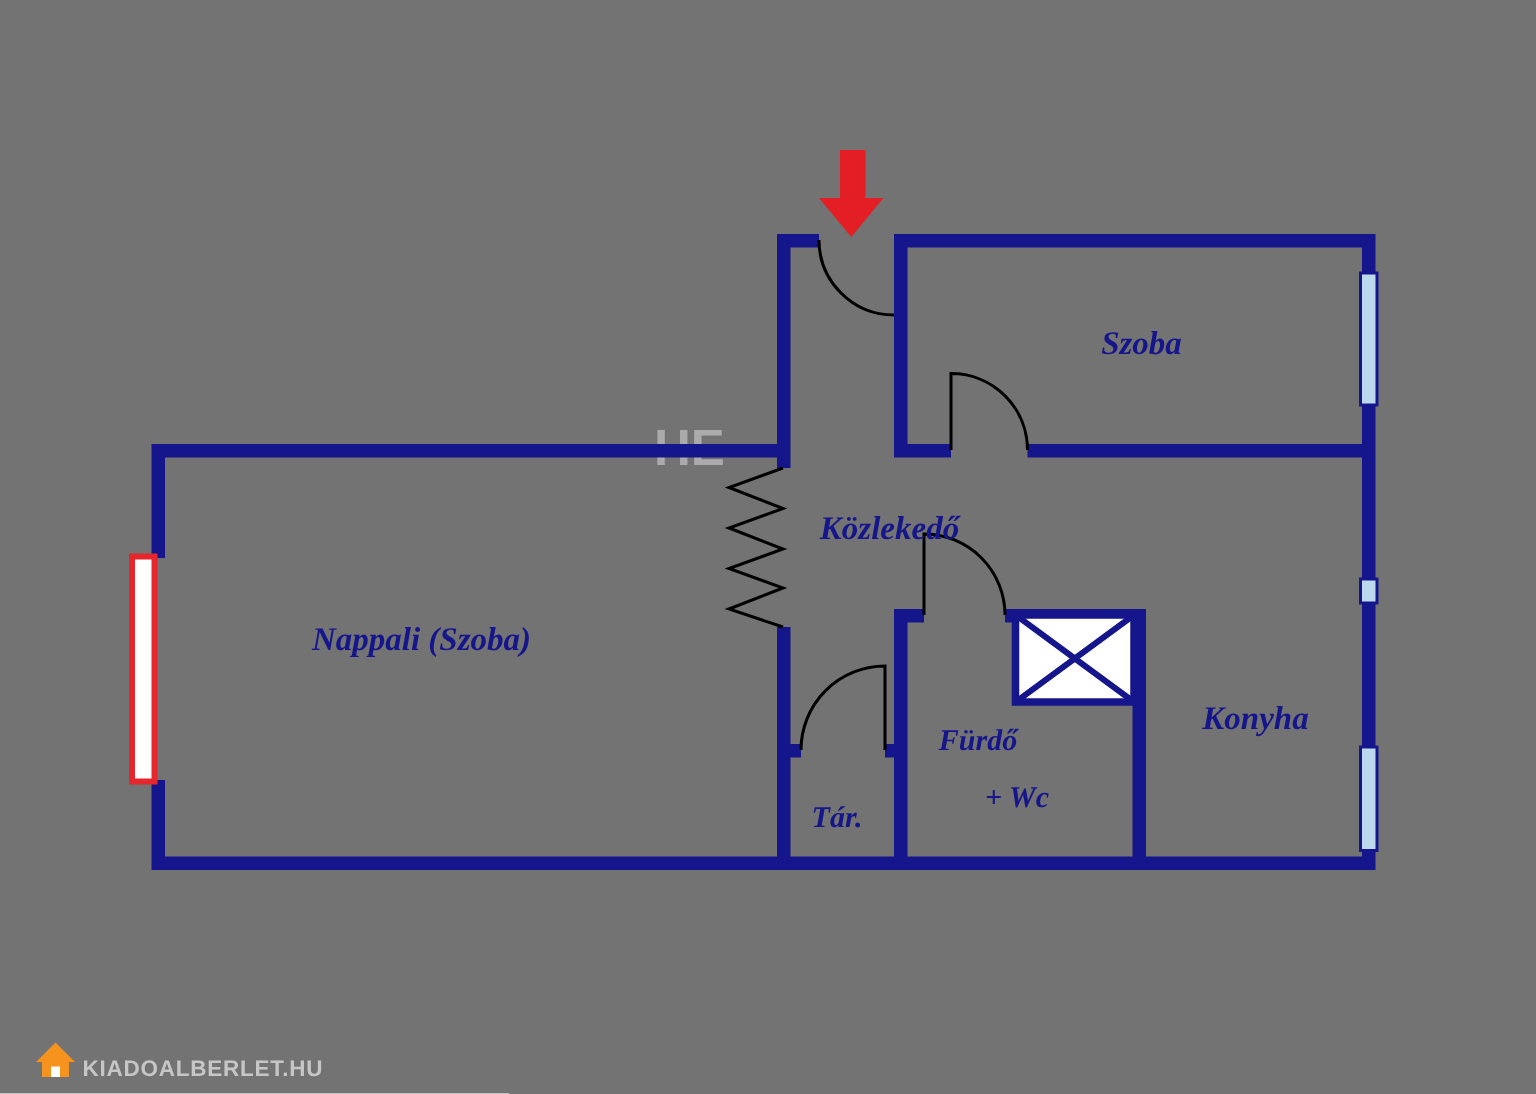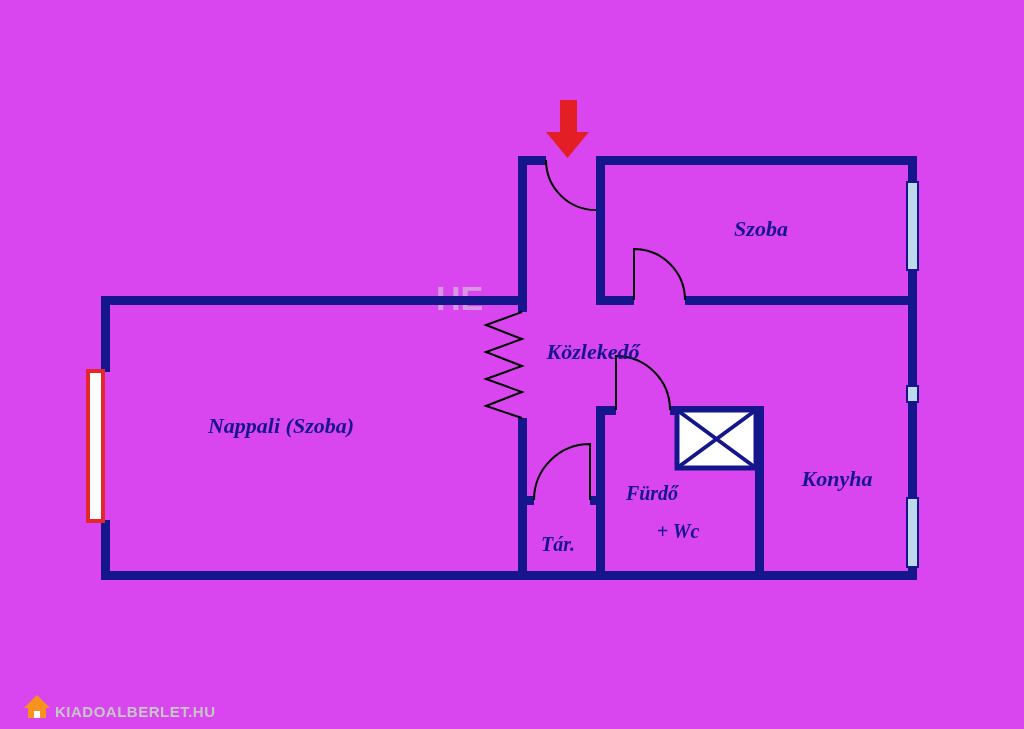--- a/index.html
+++ b/index.html
@@ -5,21 +5,21 @@
   html, body {
     margin: 0;
     padding: 0;
     background: #ffffff;
     font-family: "Liberation Sans", sans-serif;
   }
   .canvas {
     position: relative;
     width: 1024px;
     height: 729px;
-    background: #d946ef;
+    background: #737373;
     overflow: hidden;
   }
   svg { display: block; }
 
   .wall        { fill: var(--wall, #16168c); }
   .door        { stroke: var(--door-line, #000000); stroke-width: 2; fill: none; }
   .accordion   { stroke: var(--door-line, #000000); stroke-width: 2; fill: none; }
   .window      { fill: var(--window, #bdd9ee); stroke: var(--wall, #16168c); stroke-width: 2; }
   .red-window  { fill: #ffffff; stroke: var(--window-frame, #e5262c); stroke-width: 4; }
   .arrow       { fill: var(--arrow, #e41e25); }

